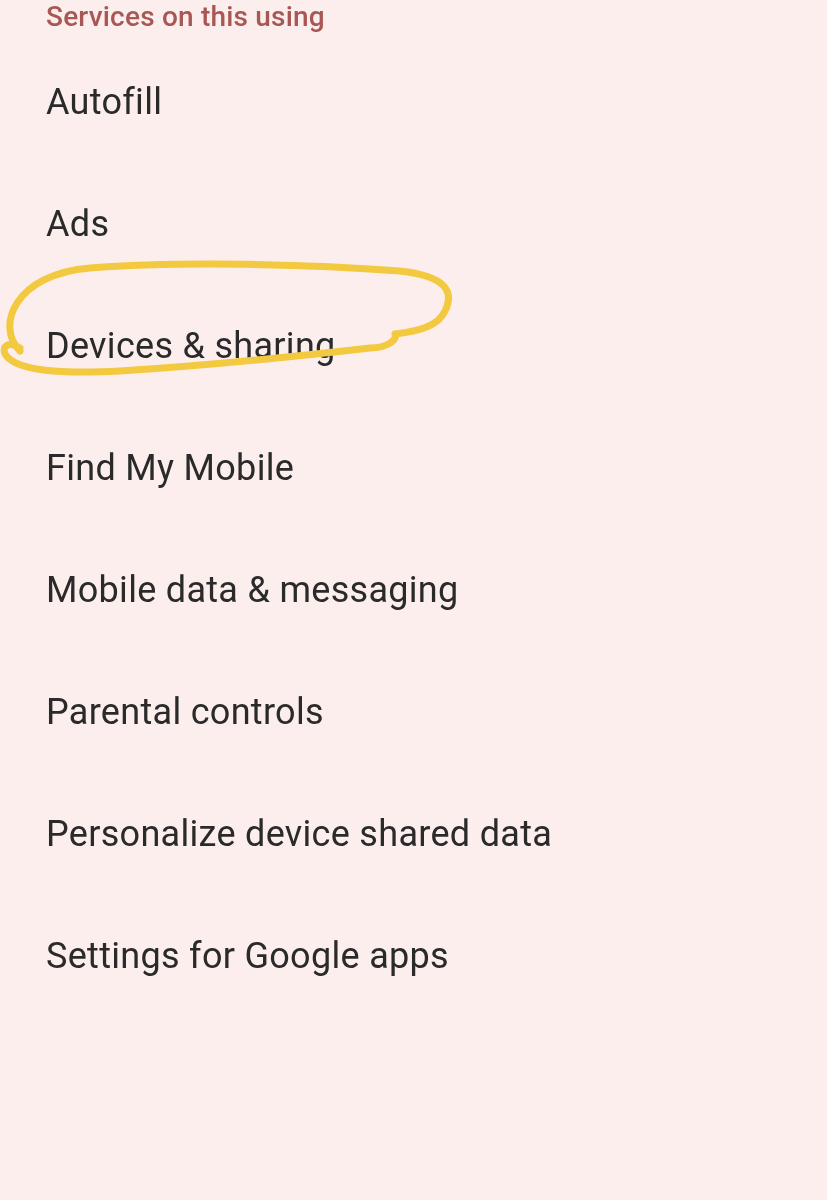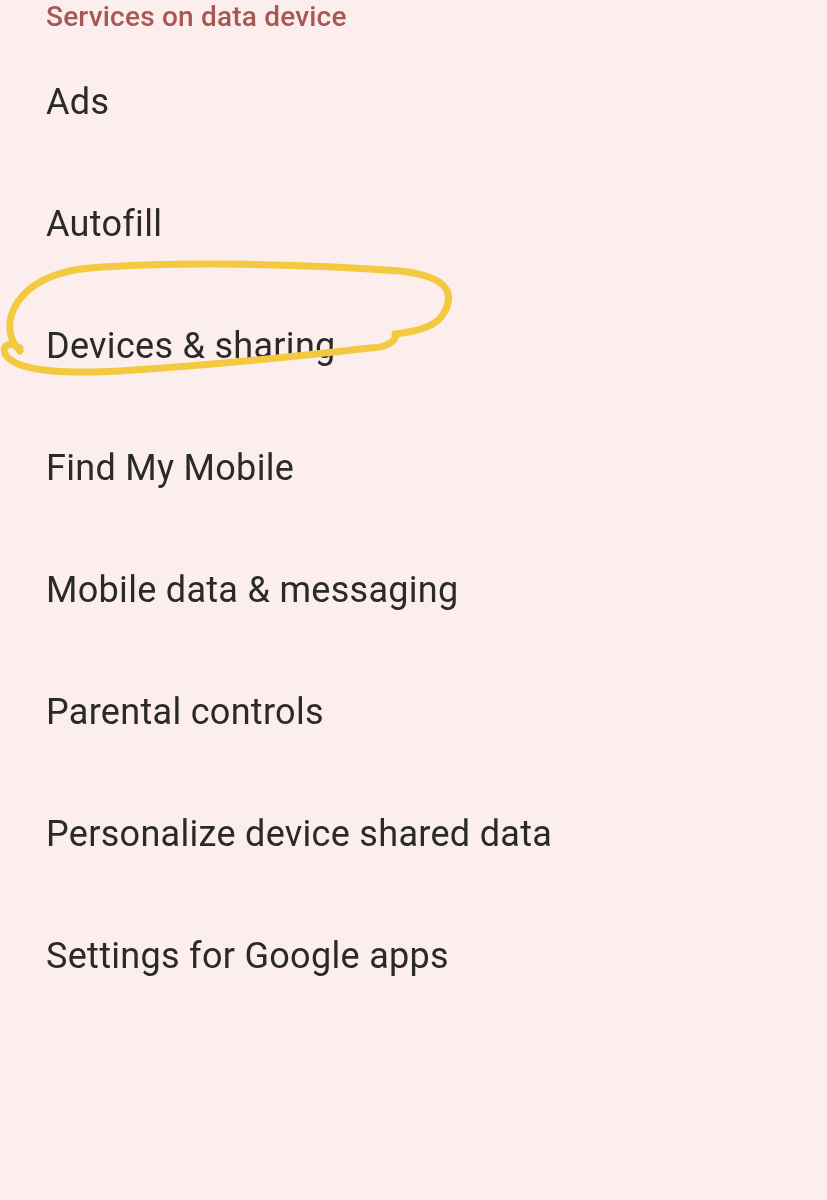--- a/index.html
+++ b/index.html
@@ -42,28 +42,28 @@
       left: 0;
       width: 460px;
       height: 130px;
       pointer-events: none;
       z-index: 10;
     }
   </style>
 </head>
 <body>
 
-<div class="section-header">Services on data device</div>
+<div class="section-header">Services on this using</div>
 
 <div class="settings-list">
   <div class="settings-item">
-    <span class="settings-item-label">Ads</span>
+    <span class="settings-item-label">Autofill</span>
   </div>
   <div class="settings-item">
-    <span class="settings-item-label">Autofill</span>
+    <span class="settings-item-label">Ads</span>
   </div>
   <div class="settings-item">
     <span class="settings-item-label">Devices &amp; sharing</span>
   </div>
   <div class="settings-item">
     <span class="settings-item-label">Find My Mobile</span>
   </div>
   <div class="settings-item">
     <span class="settings-item-label">Mobile data &amp; messaging</span>
   </div>

